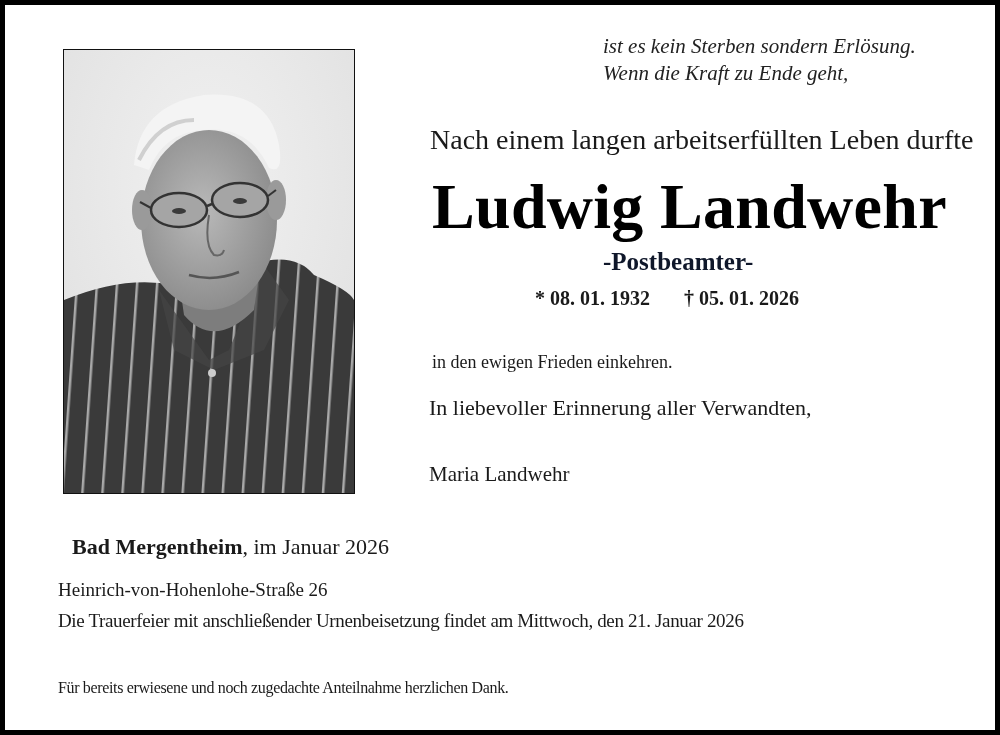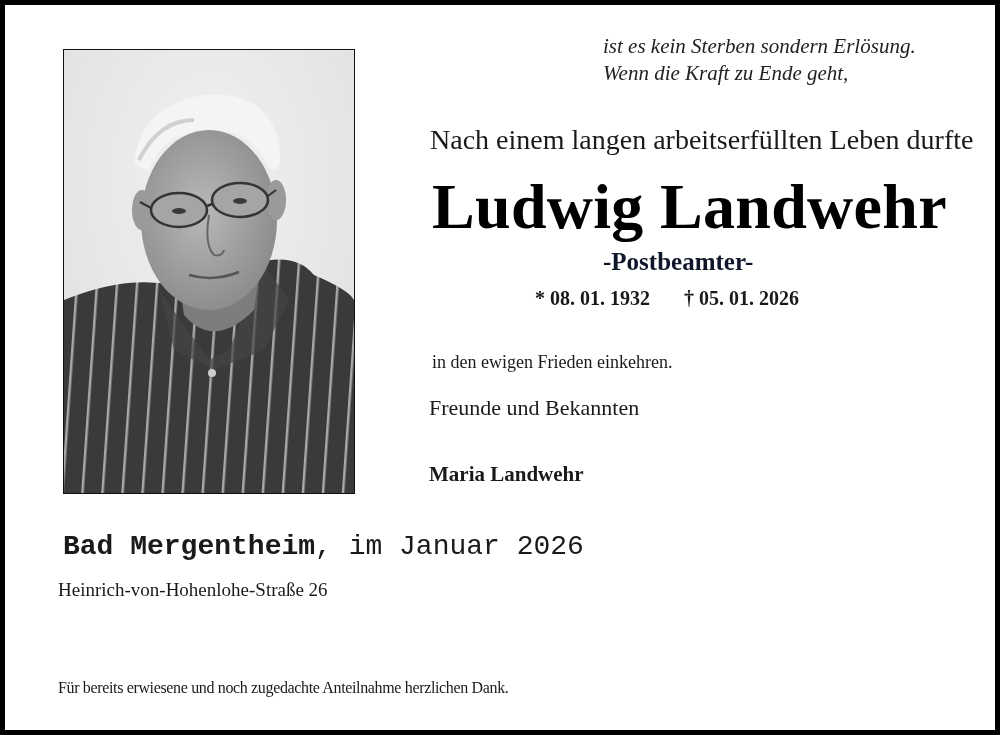--- a/index.html
+++ b/index.html
@@ -93,28 +93,27 @@
       left: 429px;
       top: 394px;
       font-size: 22px;
       line-height: 28px;
     }
     .signer {
       left: 429px;
       top: 460px;
       font-size: 21px;
       line-height: 28px;
-      font-weight: bold;
+      font-weight: normal;
     }
     .place {
-      left: 63px;
+      left: 72px;
       top: 533px;
-      font-size: 28px;
-      line-height: 28px;
-      font-family: Liberation Mono, monospace;
+      font-size: 22px;
+      line-height: 28px;
     }
     .place b { font-weight: bold; }
     .address {
       left: 58px;
       top: 565px;
       font-size: 19px;
       line-height: 26px;
       margin-top: 12px;
     }
     .service {
@@ -196,27 +195,28 @@
 
 <div class="abs profession">-Postbeamter-</div>
 
 <div class="abs dates">
   <span>* 08. 01. 1932</span><span class="gap"></span><span>† 05. 01. 2026</span>
 </div>
 
 <div class="abs closing">in den ewigen Frieden einkehren.</div>
 
 <div class="abs mourners">
-  <div>Freunde und Bekannten</div>
+  <div>In liebevoller Erinnerung aller Verwandten,</div>
 </div>
 
 <div class="abs signer">Maria Landwehr</div>
 
 <div class="abs place">
   <b>Bad Mergentheim</b><span>, im Januar 2026</span>
 </div>
 
 <div class="abs address">Heinrich-von-Hohenlohe-Straße 26</div>
 
 <div class="abs service">
+  <div>Die Trauerfeier mit anschließender Urnenbeisetzung findet am Mittwoch, den 21. Januar 2026</div>
 </div>
 
 <div class="abs thanks">Für bereits erwiesene und noch zugedachte Anteilnahme herzlichen Dank.</div>
 
 </body></html>

